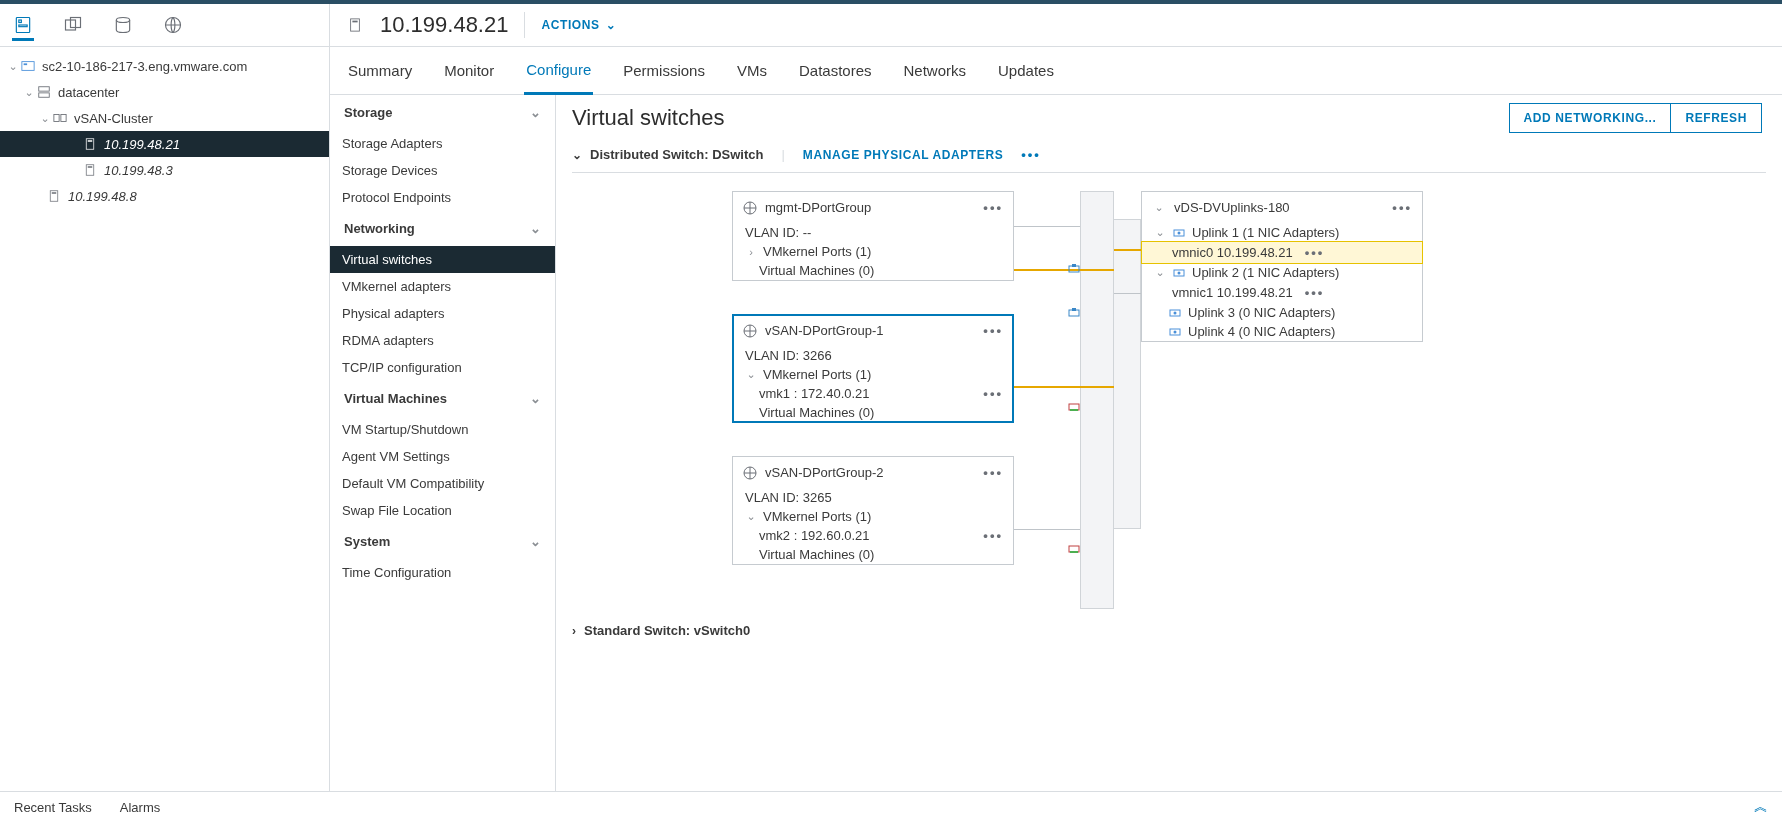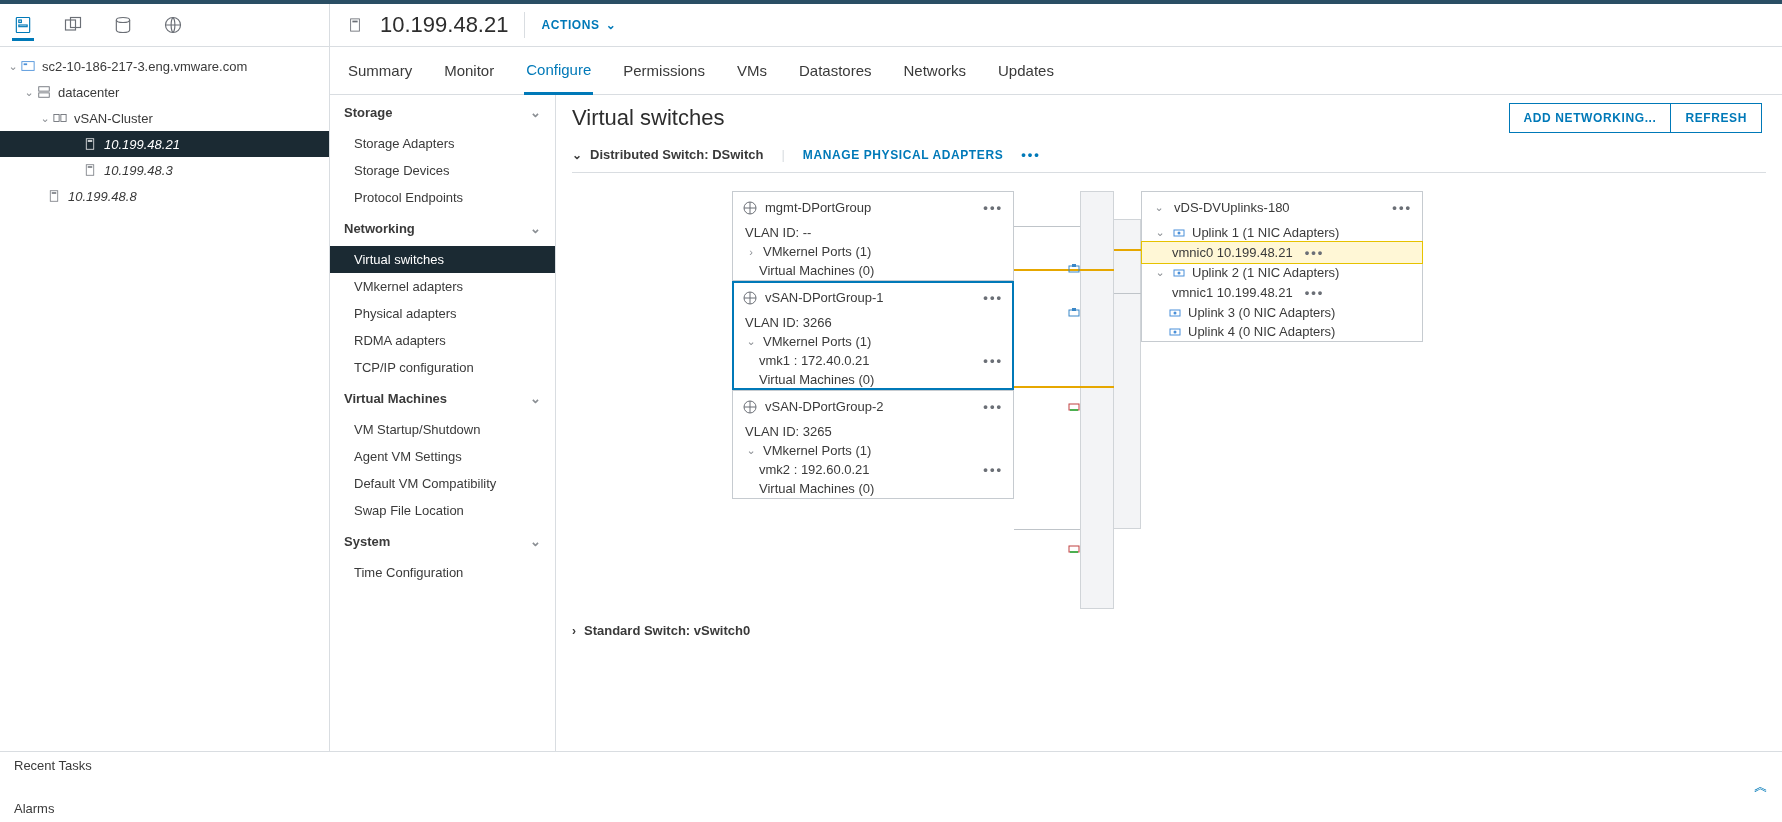--- a/index.html
+++ b/index.html
@@ -48,61 +48,61 @@
   .actions{color:var(--blue);font-weight:600;letter-spacing:.6px;font-size:12px;display:flex;align-items:center;gap:6px;cursor:pointer;}
 
   .tabs-row{display:flex;align-items:center;gap:28px;padding:0 16px;border-bottom:1px solid var(--border);}
   .tab{padding:14px 2px;color:#3a3a3a;cursor:pointer;font-size:15px;}
   .tab.active{color:var(--blue);border-bottom:3px solid var(--blue);margin-bottom:-1px;}
 
   .content-row{flex:1;display:flex;min-height:0;}
   .cfg-nav{width:226px;border-right:1px solid var(--border);overflow-y:scroll;background:#fff;}
   .cfg-sec-h{display:flex;align-items:center;justify-content:space-between;padding:10px 14px;font-weight:600;color:#3a3a3a;cursor:pointer;}
   .chev{color:#8b8f94;font-size:13px;}
-  .cfg-item{padding:6px 14px 6px 24px;color:#3a3a3a;cursor:pointer;}
+  .cfg-item{padding:6px 14px 6px 12px;color:#3a3a3a;cursor:pointer;}
   .cfg-item.selected{background:var(--sidebar-sel);color:#fff;}
 
   .detail{flex:1;display:flex;flex-direction:column;min-width:0;position:relative;}
   .detail-head{display:flex;align-items:center;justify-content:space-between;padding:8px 20px 4px 16px;}
   .detail-title{font-size:22px;font-weight:300;color:#2d2d2d;}
   .btn-row{display:flex;gap:0;}
   .btn{border:1px solid var(--blue);color:var(--blue);background:#fff;padding:7px 14px;font-size:12px;letter-spacing:.6px;font-weight:600;cursor:pointer;}
   .btn + .btn{border-left:none;}
 
   .detail-body{flex:1;overflow-y:scroll;padding:0 16px 12px 16px;}
   .dswitch-head{display:flex;align-items:center;gap:18px;padding:10px 0;border-bottom:1px solid var(--border);margin-bottom:18px;}
   .dswitch-lbl{font-weight:600;display:flex;align-items:center;gap:8px;}
   .link{color:var(--blue);font-weight:600;letter-spacing:.6px;font-size:12px;cursor:pointer;}
   .dots{color:var(--blue);letter-spacing:2px;font-weight:700;cursor:pointer;}
 
   .diagram{position:relative;padding-left:160px;min-height:420px;}
   .pg-col{position:absolute;left:160px;top:0;width:282px;}
   .uplink-col{position:absolute;left:569px;top:0;width:282px;}
-  .card{border:1px solid #c6cbd0;background:#fff;margin-bottom:0;position:relative;}
+  .card{border:1px solid #c6cbd0;background:#fff;margin-bottom:33px;position:relative;}
   .card.selected{border:1px solid var(--blue);box-shadow:0 0 0 1px var(--blue) inset;}
   .card-head{display:flex;align-items:center;justify-content:space-between;padding:8px 10px;gap:8px;}
   .card-title{display:flex;align-items:center;gap:8px;font-weight:400;}
   .net-ic{width:14px;height:14px;color:#6b6f76;}
   .more{color:#6b6f76;letter-spacing:2px;font-weight:700;cursor:pointer;font-size:13px;}
   .card-line{padding:2px 12px;color:#3a3a3a;display:flex;align-items:center;gap:6px;}
   .card-line .tw{width:12px;}
   .vmnic-row{display:flex;align-items:center;justify-content:flex-start;padding:3px 10px 3px 30px;gap:12px;}
   .vmnic-row.hl{background:var(--highlight);outline:1px solid var(--highlight-border);}
   .sub{padding-left:26px;}
   .conn-area{position:absolute;left:442px;top:0;width:127px;height:420px;}
   .trunk{position:absolute;left:66px;top:0;width:34px;height:418px;background:var(--panel);border:1px solid #d0d4d8;}
   .spur{position:absolute;height:22px;background:var(--panel);border:1px solid #d0d4d8;border-left:none;}
   .wire{position:absolute;height:0;border-top:1px solid #bfc4c9;}
   .wire.yellow{border-top:2px solid #e6a700;}
   .port-ic{position:absolute;width:12px;height:12px;}
 
   .stdswitch{display:flex;align-items:center;gap:8px;padding:12px 0 4px 0;font-weight:600;color:#3a3a3a;}
 
   .bottom-bar{border-top:1px solid var(--border);display:flex;align-items:center;justify-content:space-between;padding:6px 14px;background:#fff;}
-  .bottom-left{display:flex;gap:28px;flex-direction:column;}
+  .bottom-left{display:flex;gap:28px;}
   .bottom-right{color:var(--blue);font-size:14px;}
 
   
   ::-webkit-scrollbar{width:14px;height:14px;}
   ::-webkit-scrollbar-thumb{background:#c8ccd0;border:3px solid #fff;border-radius:8px;}
   ::-webkit-scrollbar-track{background:#fff;}
 </style>
 </head>
 <body>
 

